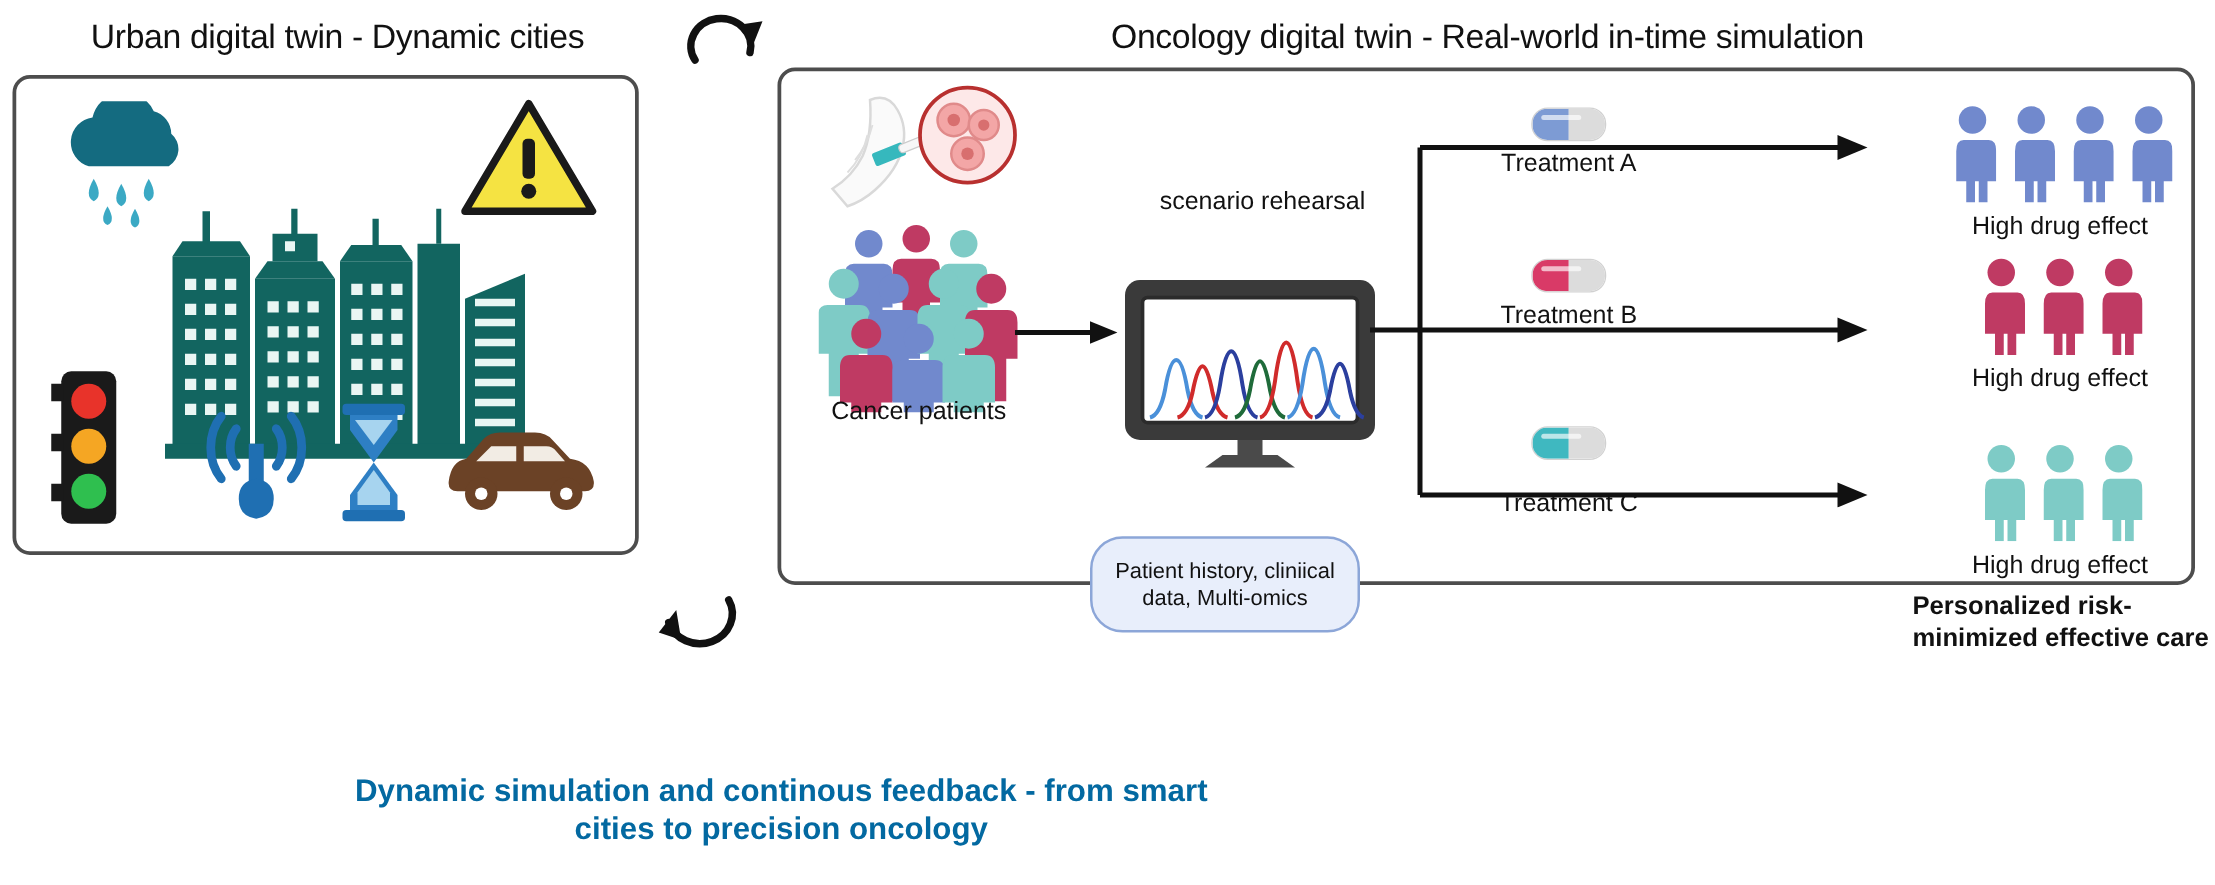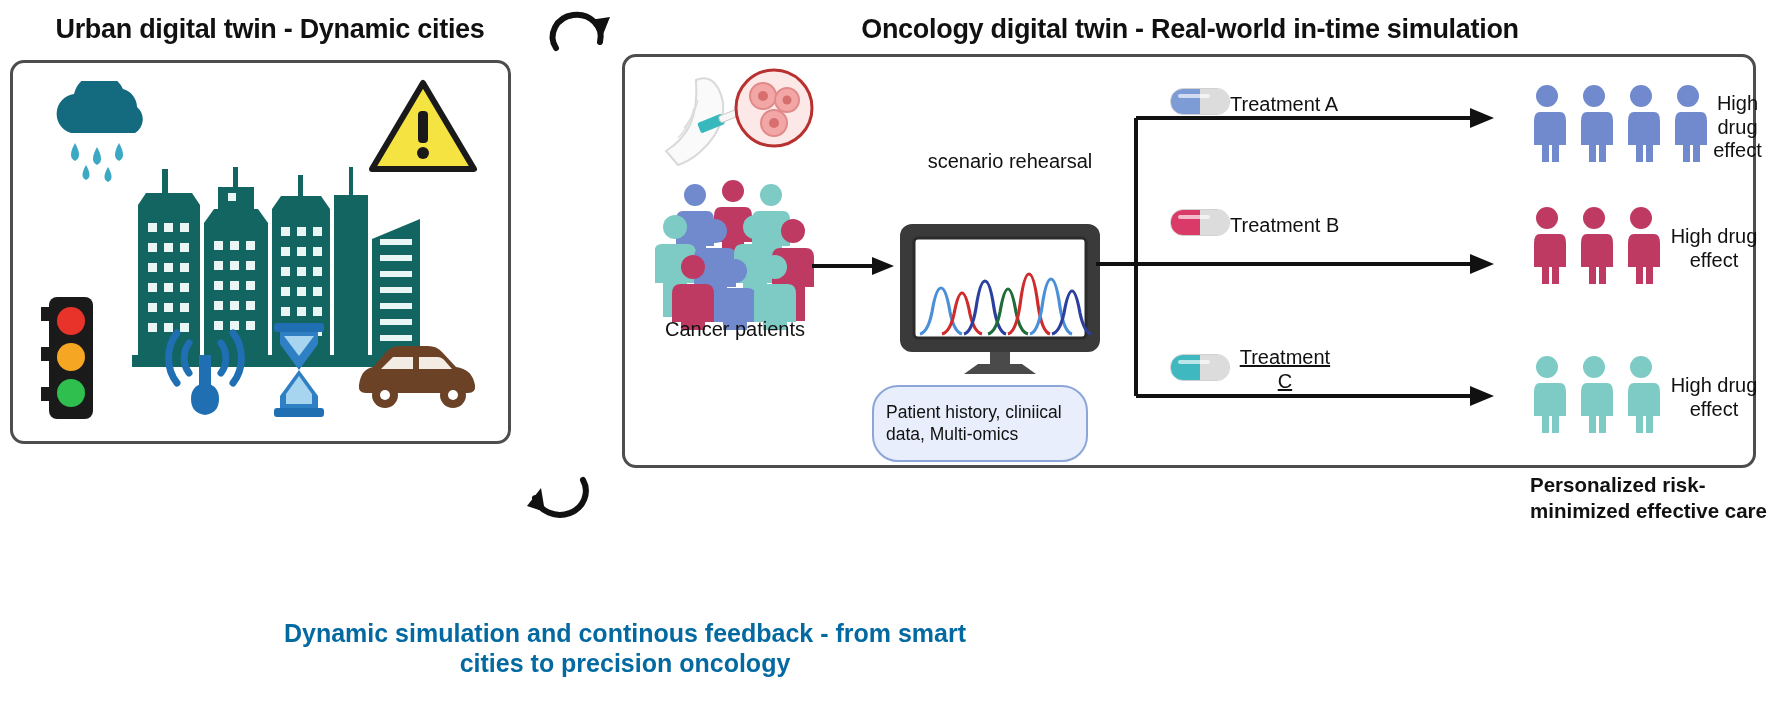--- a/index.html
+++ b/index.html
@@ -1,33 +1,33 @@
 <!DOCTYPE html>
 <html><head>
 <meta charset="utf-8">
 <style>
   html,body{margin:0;padding:0;background:#ffffff;}
   body{width:1772px;height:708px;position:relative;overflow:hidden;
        font-family:"Liberation Sans",sans-serif;color:#1a1a1a;}
   .abs{position:absolute;}
-  .title{font-weight:bold;font-size:27px;letter-spacing:-0.3px;text-align:center;color:#111;}
+  .title{font-weight:normal;font-size:27px;letter-spacing:-0.3px;text-align:center;color:#111;}
   .panel{border:3px solid #4d4d4d;border-radius:14px;background:#fff;}
   .lbl{font-size:20px;text-align:center;color:#111;line-height:1.18;}
   .caption{font-weight:bold;font-size:25px;text-align:center;line-height:1.2;color:#0369a1;}
   .bubble{background:#e8eefb;border:2px solid #8ca6d8;border-radius:26px;
-          font-size:17.5px;text-align:left;line-height:1.22;color:#111;
-          display:flex;align-items:center;justify-content:center;}
+          font-size:17.5px;text-align:center;line-height:1.22;color:#111;
+          display:flex;align-items:center;justify-content:center;margin-top:44px;}
   .pill{width:58px;height:25px;border-radius:13px;position:relative;overflow:hidden;
         border:1px solid rgba(0,0,0,.18);}
   .pill .lh{position:absolute;left:0;top:0;width:50%;height:100%;}
   .pill .rh{position:absolute;right:0;top:0;width:50%;height:100%;background:#dcdcdc;}
   .pill .shine{position:absolute;left:7px;top:5px;width:32px;height:4px;border-radius:3px;
                background:rgba(255,255,255,.65);}
   .people{display:flex;gap:9px;align-items:flex-end;}
-  .flexcol{display:flex;flex-direction:row;align-items:center;}
+  .flexcol{display:flex;flex-direction:column;align-items:center;}
 </style>
 </head>
 <body>
 
 <div class="abs title" style="left:10px;top:14px;width:520px;">Urban digital twin - Dynamic cities</div>
 
 <div class="abs panel" style="left:10px;top:60px;width:495px;height:378px;">
 
   <span class="abs" style="left:28px;top:18px;">
     <svg width="120" height="110" viewBox="0 0 120 110">
@@ -347,21 +347,21 @@
   </span>
   <div class="lbl" style="margin-top:7px;">Treatment B</div>
 </div>
 
 <div class="abs flexcol" style="left:1170px;top:341px;width:170px;">
   <span class="pill">
     <span class="lh" style="background:#3fb8c0;"></span>
       <span class="rh"></span>
       <span class="shine"></span>
   </span>
-  <div class="lbl" style="margin-top:5px;text-decoration:underline;">Treatment C</div>
+  <div class="lbl" style="margin-top:24px;">Treatment C</div>
 </div>
 
 <div class="abs flexcol" style="left:1528px;top:84px;width:240px;">
   <div class="people">
     <svg width="38" height="78" viewBox="0 0 38 78">
         <g fill="#7189cd">
           <circle cx="19" cy="12" r="11"></circle>
           <path d="M6 28 h26 q6 0 6 9 v24 h-7 v17 h-7 v-17 h-3 v17 h-7 v-17 h-8 v-24 q0 -9 6 -9z"></path>
         </g>
       </svg>

